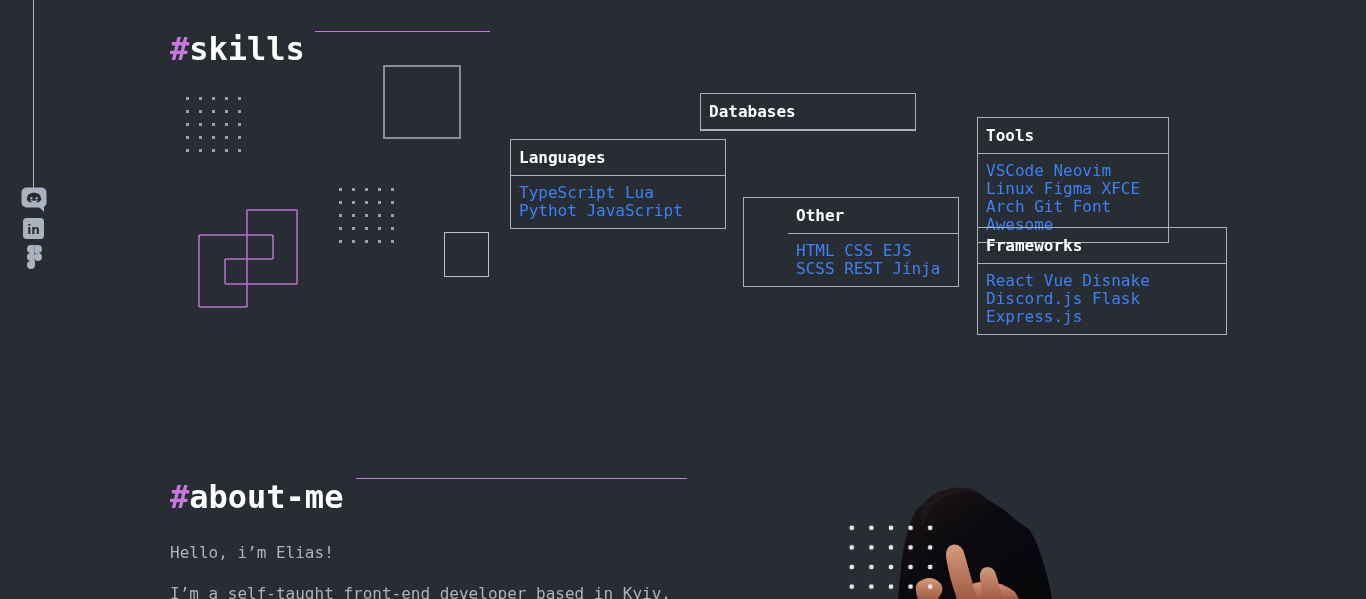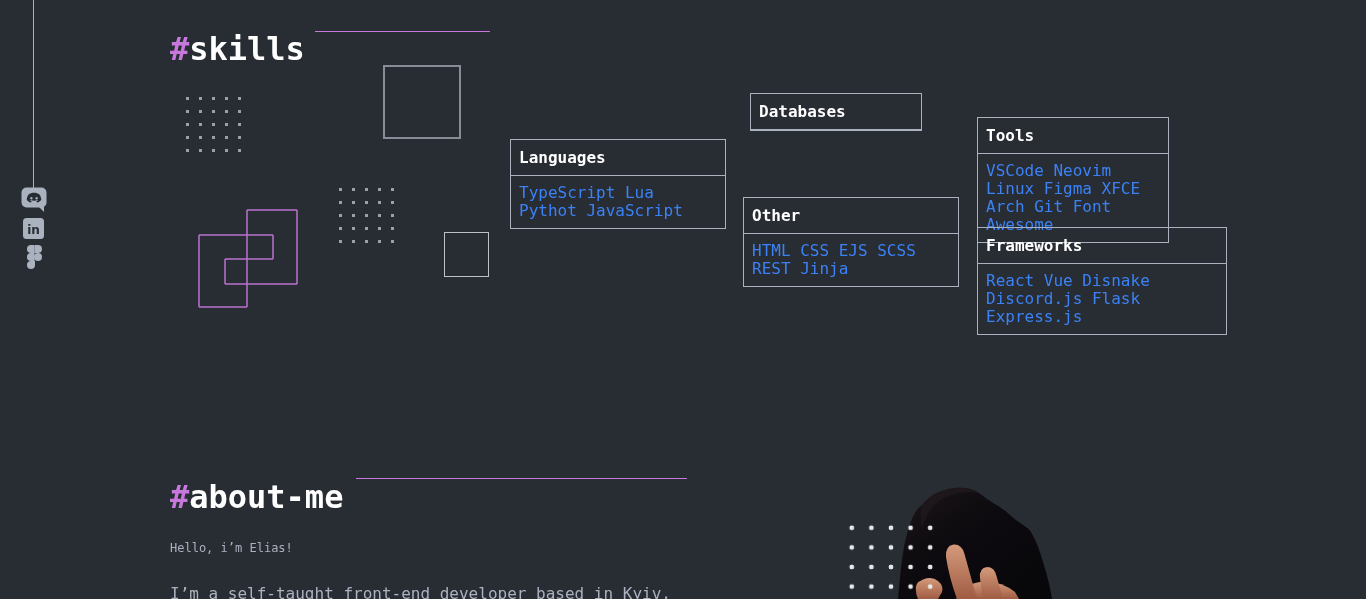--- a/index.html
+++ b/index.html
@@ -30,26 +30,26 @@
   .dots-c{left:842px;top:518px;z-index:3;}
   .square-outline{position:absolute;}
   .square-big{left:383px;top:65px;width:74px;height:70px;border:2px solid #878D96;}
   .square-small{left:444px;top:232px;width:43px;height:43px;border:1.5px solid #BCC1CA;}
   .interlock{position:absolute;left:194px;top:204px;}
   
   .skill-box{position:absolute;border:1px solid #ABB2BF;box-sizing:border-box;}
   .skill-box .box-header{padding:8px;border-bottom:1px solid #ABB2BF;color:#FFFFFF;font-weight:bold;font-size:16px;line-height:19px;}
   .skill-box .box-body{padding:8px;color:#3b82f6;font-size:16px;line-height:18px;word-spacing:0;}
   .box-languages{left:510px;top:93px;width:216px;margin-top:46px;}
-  .box-databases{left:750px;top:93px;width:172px;}
+  .box-databases{left:700px;top:93px;width:216px;}
   .box-tools{left:977px;top:93px;width:192px;margin-top:24px;}
-  .box-other{left:743px;top:197px;width:216px;}
+  .box-other{left:743px;top:197px;width:216px;padding-left:44px;}
   .box-frameworks{left:977px;top:227px;width:250px;}
   
-  .about-greeting{position:absolute;left:170px;top:524px;color:#ABB2BF;font-size:12px;line-height:25px;}
+  .about-greeting{position:absolute;left:170px;top:524px;color:#ABB2BF;font-size:16px;line-height:25px;}
   .about-paragraph{position:absolute;left:170px;top:565px;width:524px;color:#ABB2BF;font-size:16px;line-height:25.5px;}
   
   .person{position:absolute;left:878px;top:480px;z-index:1;}
 </style>
 </head>
 <body>
 
 <div class="page">
 
   <div class="rail-line"></div>

